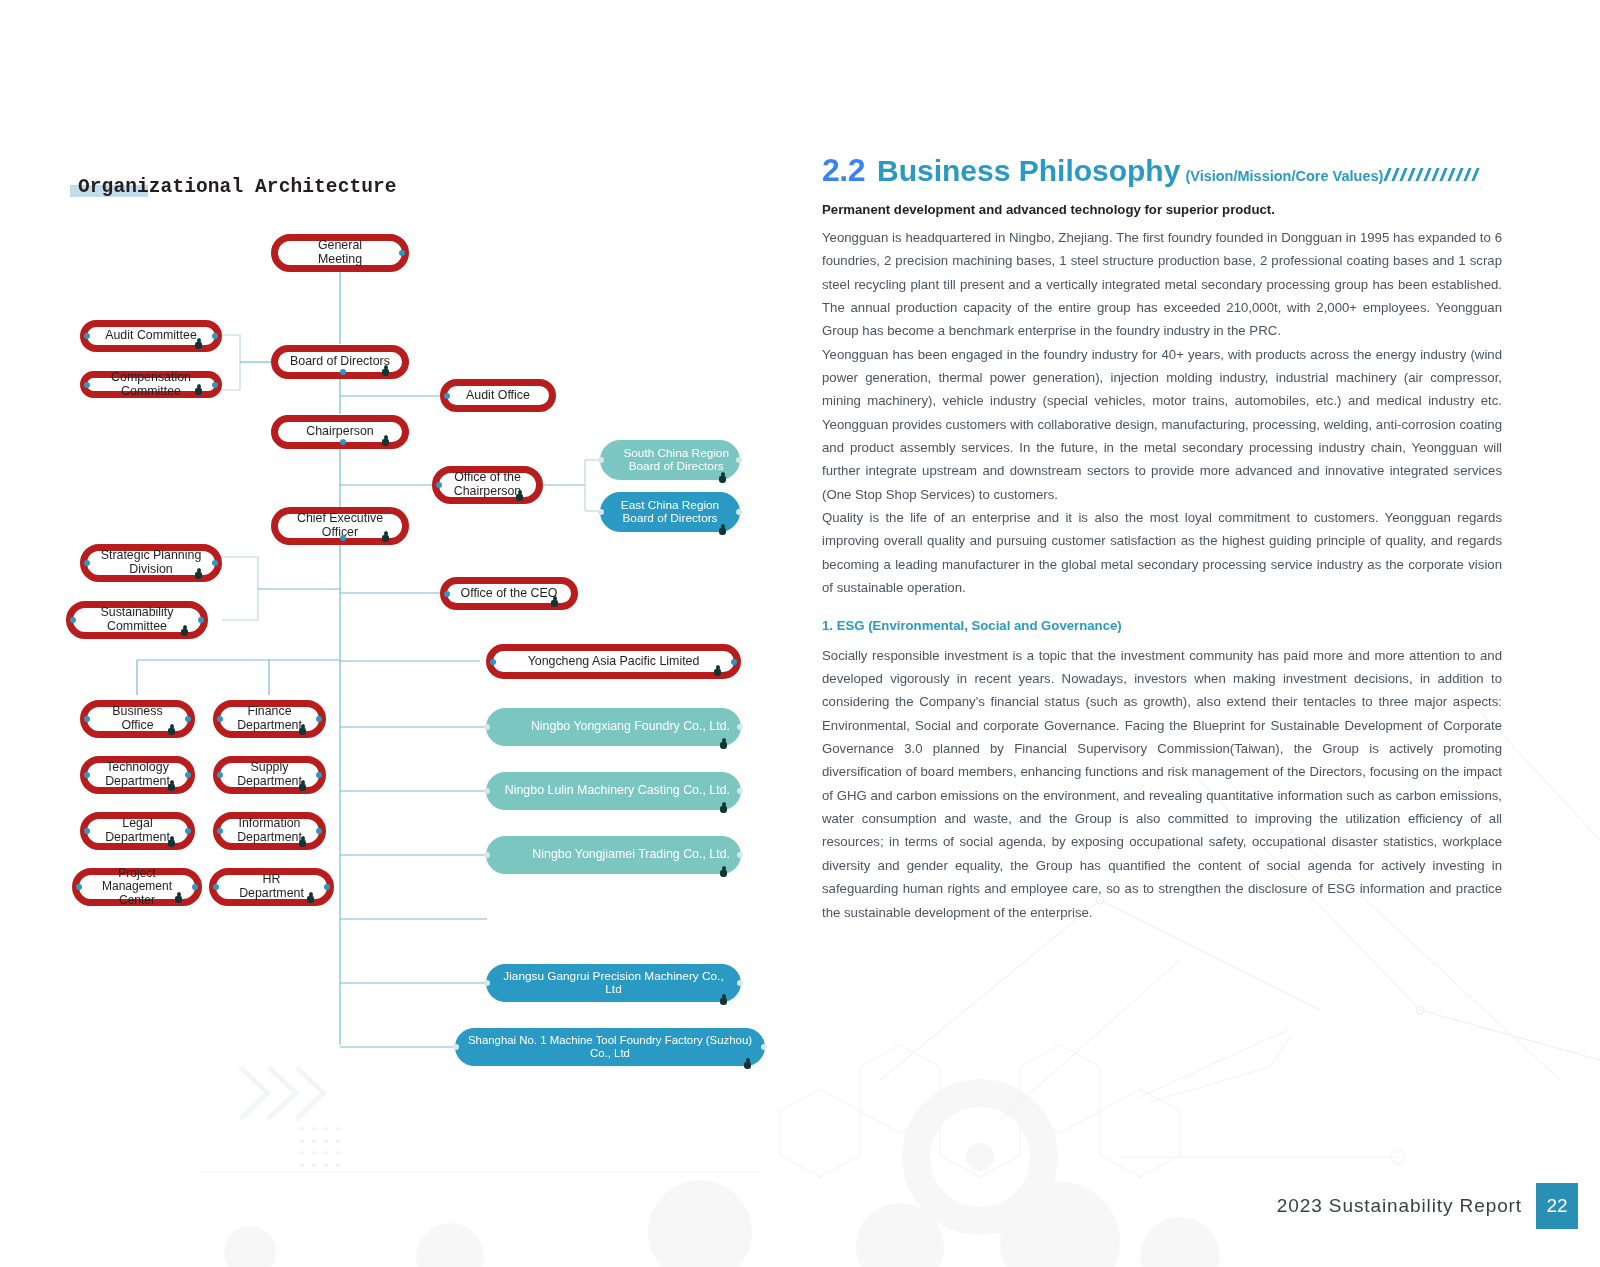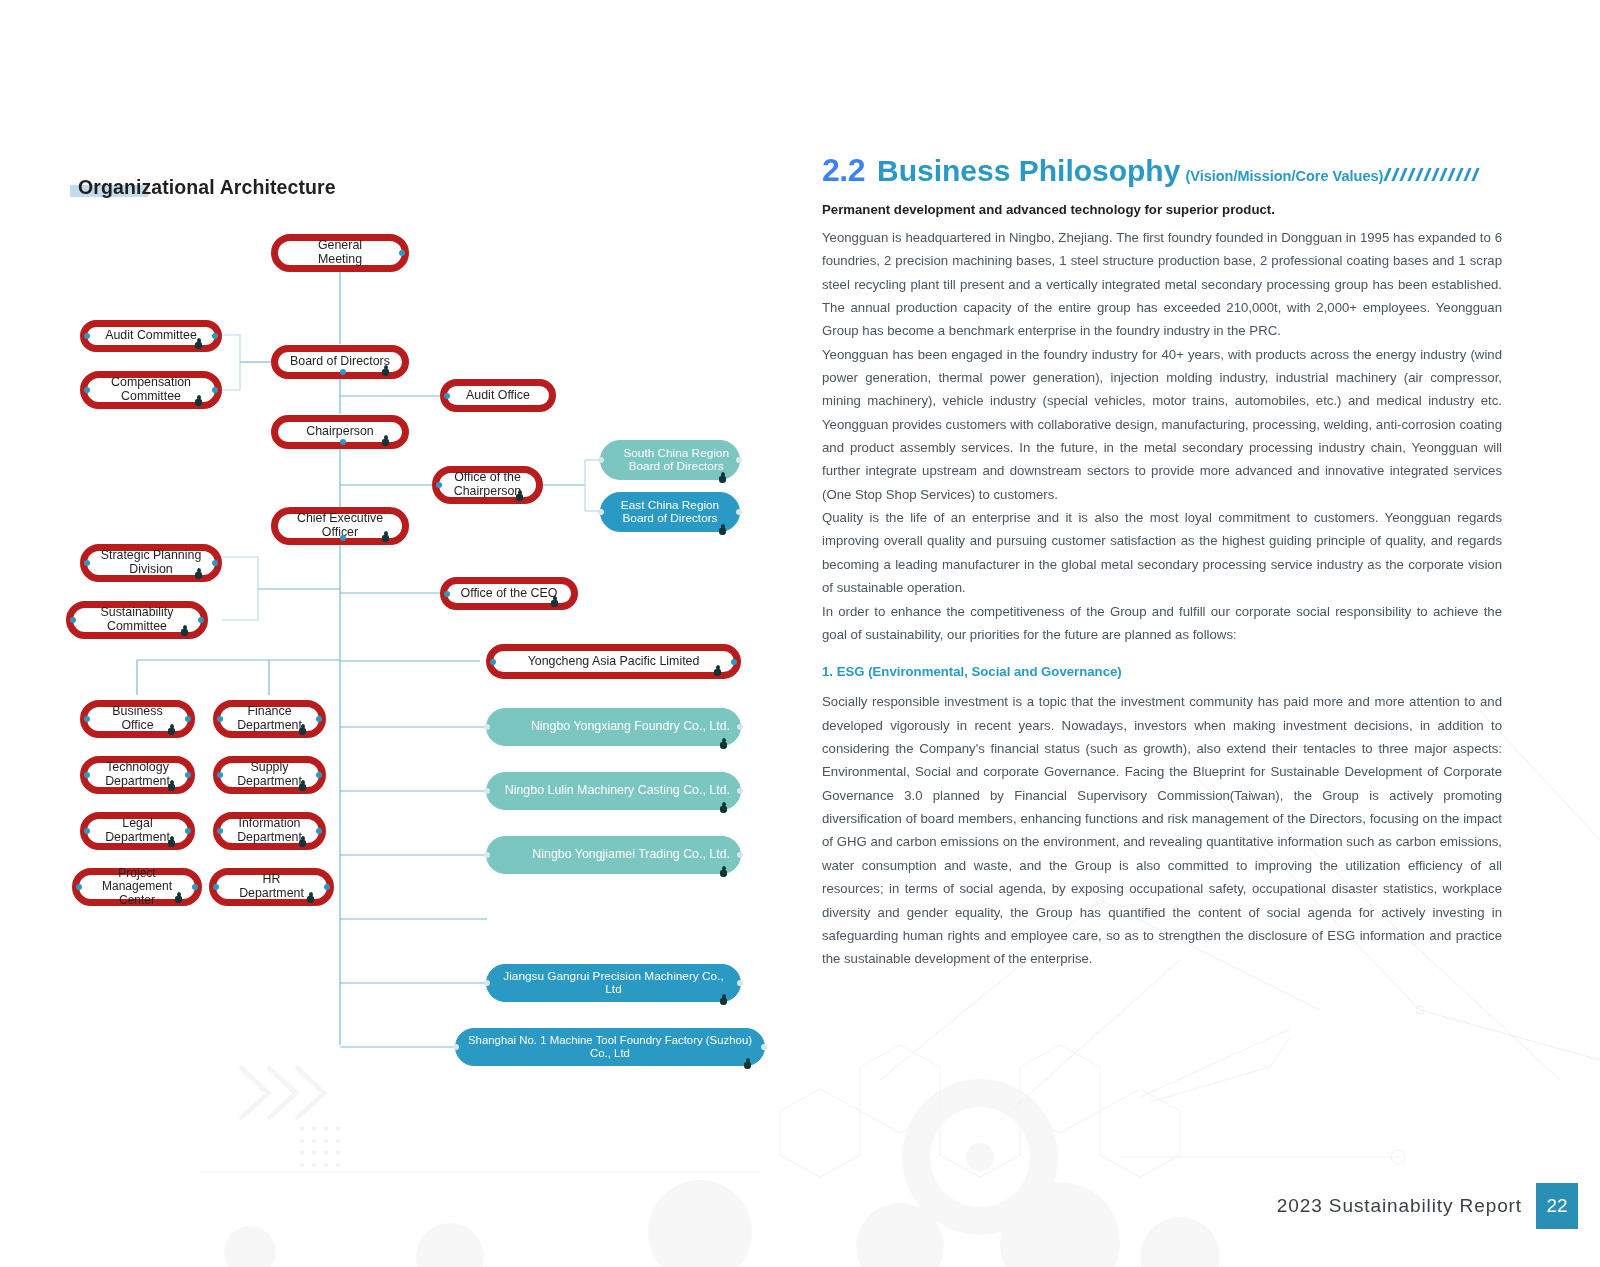--- a/index.html
+++ b/index.html
@@ -14,21 +14,21 @@
   
   .watermark { position:absolute; left:0; bottom:0; width:1600px; height:260px;
                pointer-events:none; opacity:.55; }
   .wm-lines { position:absolute; right:0; top:0; width:1600px; height:1267px;
               pointer-events:none; opacity:.5; }
 
   
   .left-col { position:absolute; left:0; top:0; width:800px; height:1267px; }
 
   .org-title { position:absolute; left:78px; top:176px; font-size:19.5px;
-               font-weight:bold; color:#231f20; letter-spacing:.1px; z-index:4; }
+               font-weight:bold; color:#231f20; letter-spacing:.1px; z-index:4;font-family:Liberation Mono, monospace; }
   .org-title-hl { position:absolute; left:70px; top:185px; width:78px; height:12px;
                   background:#a9cfe6; opacity:.72; z-index:3; }
 
   .chart { position:absolute; left:0; top:0; width:800px; height:1267px; }
   .chart svg { position:absolute; left:0; top:0; }
 
   
   .node { position:absolute; display:flex; align-items:center; justify-content:center;
           text-align:center; border-radius:40px; line-height:1.12;
           font-size:12.4px; color:#231f20; z-index:2; }
@@ -225,21 +225,21 @@
       <div class="node outline" style="left:80px; top:320px; width:142px; height:32px;">
         <span class="lbl">Audit Committee</span>
         <span class="dot l"></span>
         <span class="dot r"></span>
         <span class="pin">
             <i></i>
             <b></b>
           </span>
       </div>
 
-      <div class="node outline" style="left:80px; top:371px; width:142px; height:38px;justify-content:center;">
+      <div class="node outline" style="left:80px; top:371px; width:142px; height:27px;justify-content:center;">
         <span class="lbl">Compensation<br>Committee</span>
         <span class="dot l"></span>
         <span class="dot r"></span>
         <span class="pin">
             <i></i>
             <b></b>
           </span>
       </div>
 
       <div class="node outline" style="left:271px; top:345px; width:138px; height:34px;">
@@ -491,21 +491,20 @@
           <span></span>
       </span>
     </div>
 
     <div class="body-wrap">
       <div class="lead">Permanent development and advanced technology for superior product.</div>
 
       <p class="para">Yeongguan is headquartered in Ningbo, Zhejiang. The first foundry founded in Dongguan in 1995 has expanded to 6 foundries, 2 precision machining bases, 1 steel structure production base, 2 professional coating bases and 1 scrap steel recycling plant till present and a vertically integrated metal secondary processing group has been established.  The annual production capacity of the entire group has exceeded 210,000t, with 2,000+ employees.  Yeongguan Group has become a benchmark enterprise in the foundry industry in the PRC.</p>
       <p class="para">Yeongguan has been engaged in the foundry industry for 40+ years, with products across the energy industry (wind power generation, thermal power generation), injection molding industry, industrial machinery (air compressor, mining machinery), vehicle industry (special vehicles, motor trains, automobiles, etc.) and medical industry etc. Yeongguan provides customers with collaborative design, manufacturing, processing, welding, anti-corrosion coating and product assembly services.  In the future, in the metal secondary processing industry chain, Yeongguan will further integrate upstream and downstream sectors to provide more advanced and innovative integrated services (One Stop Shop Services) to customers.</p>
       <p class="para">Quality is the life of an enterprise and it is also the most loyal commitment to customers. Yeongguan regards improving overall quality and pursuing customer satisfaction as the highest guiding principle of quality, and regards becoming a leading manufacturer in the global metal secondary processing service industry as the corporate vision of sustainable operation.</p>
-      <p class="para">In order to enhance the competitiveness of the Group and fulfill our corporate social responsibility to achieve the goal of sustainability, our priorities for the future are planned as follows:</p>
 
       <div class="esg-head">1. ESG (Environmental, Social and Governance)</div>
       <p class="para">Socially responsible investment is a topic that the investment community has paid more and more attention to and developed vigorously in recent years.  Nowadays, investors when making investment decisions, in addition to considering the Company's financial status (such as growth), also extend their tentacles to three major aspects: Environmental, Social and corporate Governance.  Facing the Blueprint for Sustainable Development of Corporate Governance 3.0 planned by Financial Supervisory Commission(Taiwan), the Group is actively promoting diversification of board members, enhancing functions and risk management of the Directors, focusing on the impact of GHG and carbon emissions on the environment, and revealing quantitative information such as carbon emissions, water consumption and waste, and the Group is also committed to improving the utilization efficiency of all resources; in terms of social agenda, by exposing occupational safety, occupational disaster statistics, workplace diversity and gender equality, the Group has quantified the content of social agenda for actively investing in safeguarding human rights and employee care, so as to strengthen the disclosure of ESG information and practice the sustainable development of the enterprise.</p>
     </div>
   </div>
 
   <div class="footer">
     <div class="footer-txt">2023 Sustainability Report</div>
     <div class="footer-page">22</div>
   </div>

